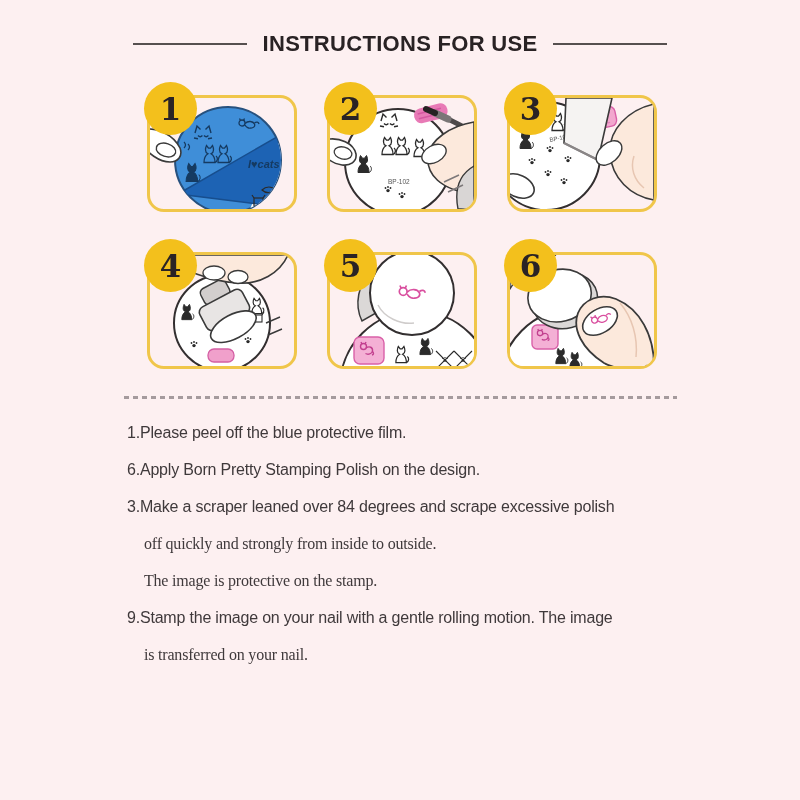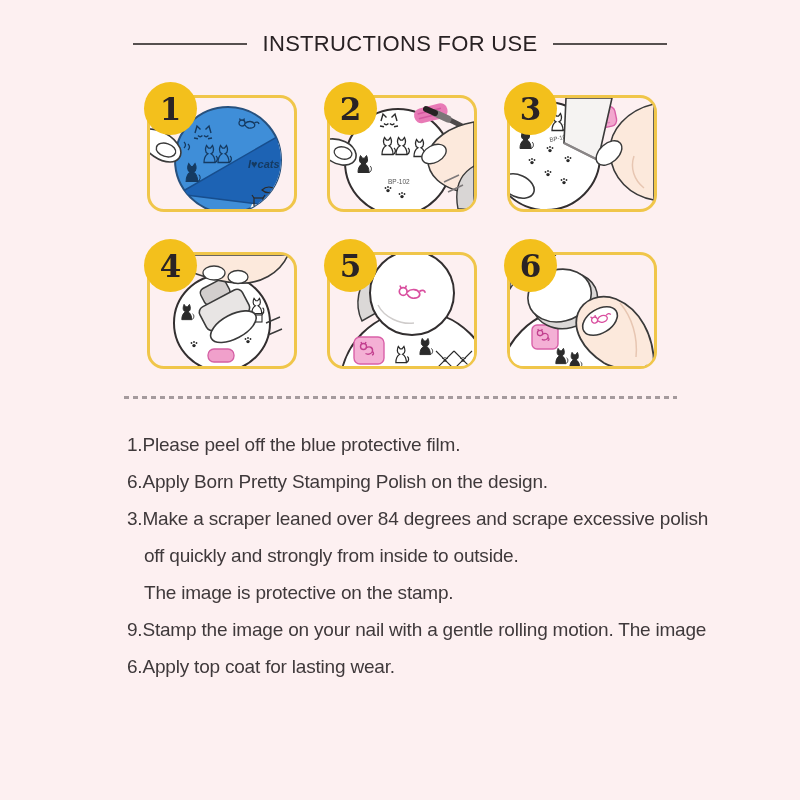--- a/index.html
+++ b/index.html
@@ -8,21 +8,21 @@
     background:#fdf0f1;
     font-family:"Liberation Sans", sans-serif;
   }
   
   .title-row{
     position:absolute;top:31px;left:0;width:800px;
     display:flex;align-items:center;justify-content:center;gap:16px;
   }
   .title-rule{width:114px;height:2px;background:#56504f;}
   .page-title{
-    font-size:22px;font-weight:normal;color:#292224;letter-spacing:.3px;
+    font-size:22px;font-weight:bold;color:#292224;letter-spacing:.3px;
     white-space:nowrap;
   }
   
   .card{
     position:absolute;width:150px;height:117px;
     border:3px solid #f0c64a;border-radius:17px;
     box-sizing:border-box;
   }
   .card svg.illus{position:absolute;left:0;top:0;width:144px;height:111px;border-radius:13px;display:block;}
   .badge{
@@ -33,25 +33,25 @@
   }
   .c1{left:147px;top:95px;}  .c2{left:327px;top:95px;}  .c3{left:507px;top:95px;}
   .c4{left:147px;top:252px;} .c5{left:327px;top:252px;} .c6{left:507px;top:252px;}
   
   .divider{
     position:absolute;left:124px;top:396px;width:553px;height:3px;
     background:repeating-linear-gradient(90deg,#a59a9d 0 5px,transparent 5px 9px);
   }
   
   .instructions{
-    position:absolute;left:127px;top:426px;width:560px;
-    color:#3f393b;font-size:19px;letter-spacing:-0.2px;
+    position:absolute;left:127px;top:414px;width:560px;
+    color:#3f393b;font-size:16px;letter-spacing:-0.2px;
   }
   .iline{height:37px;line-height:37px;white-space:nowrap;}
-  .iline.cont{padding-left:17px;}
+  .iline.cont{padding-left:17px;font-family:Liberation Serif, serif;}
 </style>
 </head>
 <body>
 
 <svg style="position:absolute;width:0;height:0" aria-hidden="true">
   <defs>
     <g id="cat-sit">
       <path d="M3.5 6 C3.5 3.5 4.5 1.5 4.5 1.5 L6.5 4.2 L8.5 4.2 L10.5 1.5 C10.5 1.5 11.5 3.5 11.5 6 C11.5 7.8 10.6 9 9 9.8 C11.8 11.5 13 14.5 13 18.5 L2 18.5 C2 14.5 3.2 11.5 6 9.8 C4.4 9 3.5 7.8 3.5 6 Z"></path>
       <path d="M13 18.5 C15.8 17.5 16.2 13.5 14 12" fill="none"></path>
     </g>
@@ -286,16 +286,16 @@
 
   <div class="divider"></div>
 
   <div class="instructions">
     <div class="iline">1.Please peel off the blue protective film.</div>
     <div class="iline">6.Apply Born Pretty Stamping Polish on the design.</div>
     <div class="iline">3.Make a scraper leaned over 84 degrees and scrape excessive polish</div>
     <div class="iline cont">off quickly and strongly from inside to outside.</div>
     <div class="iline cont">The image is protective on the stamp.</div>
     <div class="iline">9.Stamp the image on your nail with a gentle rolling motion. The image</div>
-    <div class="iline">6.Apply top coat for lasting wear.</div>
+    <div class="iline cont">is transferred on your nail.</div>
   </div>
 
 </div>
 
 </body></html>

